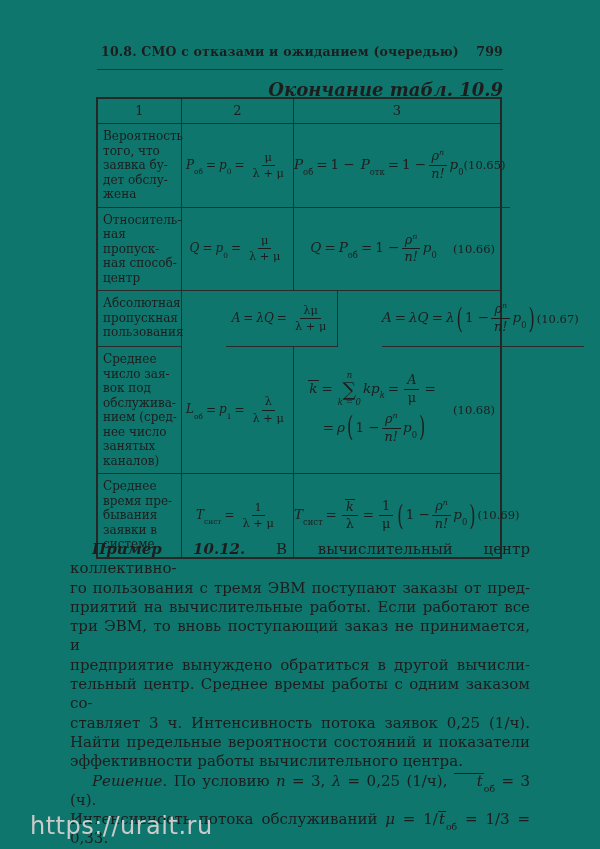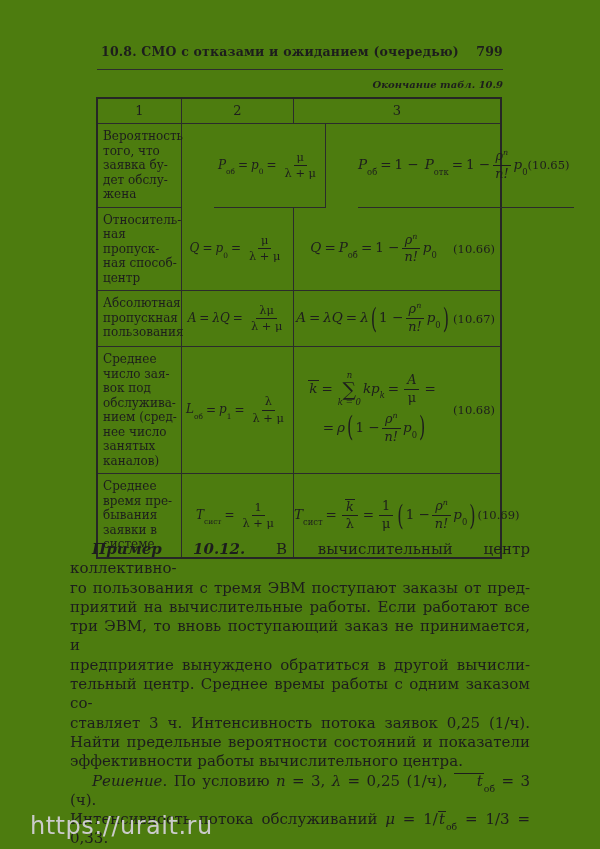--- a/index.html
+++ b/index.html
@@ -1,37 +1,37 @@
 <!DOCTYPE html>
 <html><head>
 <meta charset="utf-8">
 <style>
   html,body{margin:0;padding:0;}
   body{background:#eef0ef;}
   .page{
     position:relative; width:600px; height:849px; margin:0 auto;
-    background:#4d7c0f; color:#1d1d1d;
+    background:#0f766e; color:#1d1d1d;
     font-family:"DejaVu Serif", serif;
     overflow:hidden;
   }
   
   .runhead{
     position:absolute; top:44px; left:97px; width:406px;
     display:flex; align-items:baseline;
     font-size:12.5px; font-weight:bold; letter-spacing:0.2px;
   }
   .runhead .rtitle{flex:1; text-align:center;}
   .runhead .pnum{width:40px; text-align:right;}
   .headrule{
     position:absolute; top:69px; left:97px; width:406px;
     border-top:1.6px solid #2e2e2e; height:0;
   }
   .tcaption{
     position:absolute; top:79px; left:97px; width:406px;
-    text-align:right; font-size:10px; font-weight:bold; font-style:italic;
+    text-align:right; font-size:18px; font-weight:bold; font-style:italic;
   }
   
   .ftable{
     position:absolute; top:97px; left:96px; width:406px;
     border:2px solid #262626; box-sizing:border-box;
     background:transparent;
   }
   .trow{display:grid; grid-template-columns:84px 112px 1fr;}
   .cell{
     border-right:1px solid #2b2b2b; border-bottom:1px solid #2b2b2b;
@@ -48,21 +48,21 @@
   }
   .fcell{
     display:flex; align-items:center; justify-content:center;
     font-size:12px; padding:4px 2px;
   }
   .fcell3{
     display:flex; align-items:center; font-size:13.5px; padding:4px 0;
   }
   .fmid{flex:1; text-align:center;}
   .eqno{font-size:11.5px; white-space:nowrap; padding-right:5px; font-style:normal;}
-  .r1{min-height:74px;gap:32px;} .r2{min-height:62px;} .r3{min-height:56px;}
+  .r1{min-height:74px;} .r2{min-height:62px;} .r3{min-height:56px;gap:44px;}
   .r4{min-height:114px;} .r5{min-height:74px;}
   
   .fml{white-space:nowrap;}
   .it{font-style:italic;}
   .eqs{margin:0 3px;}
   sub{font-size:0.62em; font-style:normal; position:relative; bottom:-0.25em; line-height:0;}
   sub.it{font-style:italic;}
   sup.it{font-size:0.62em; font-style:italic; line-height:0;}
   .frac{
     display:inline-flex; flex-direction:column; align-items:center;

